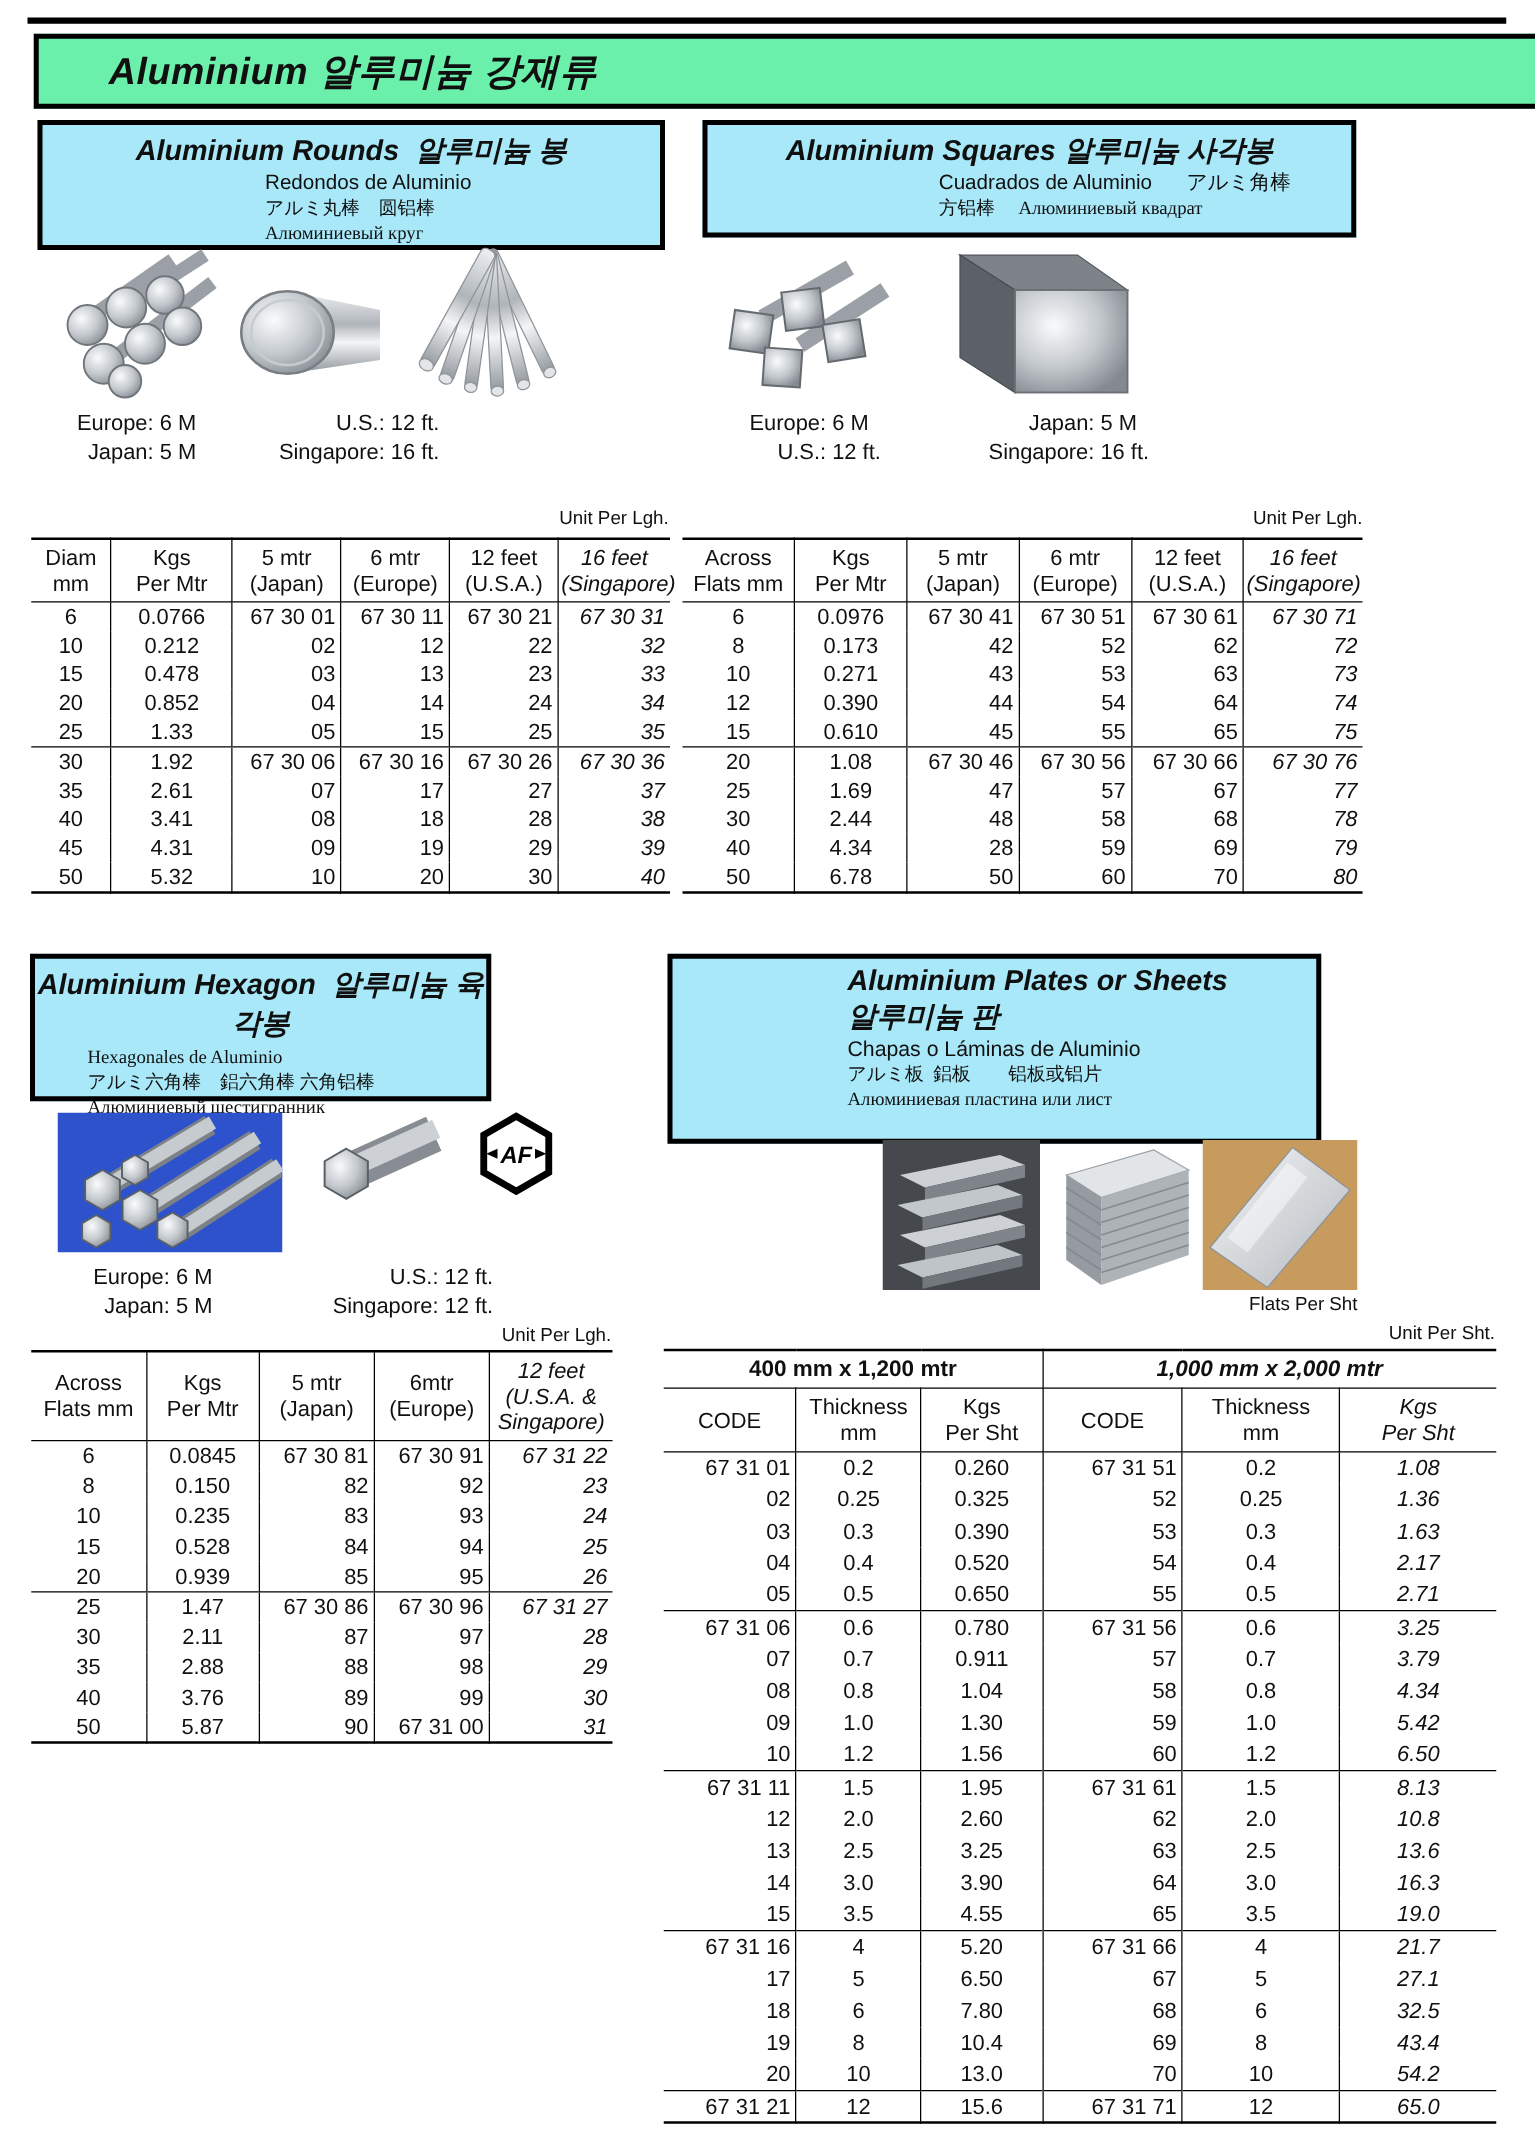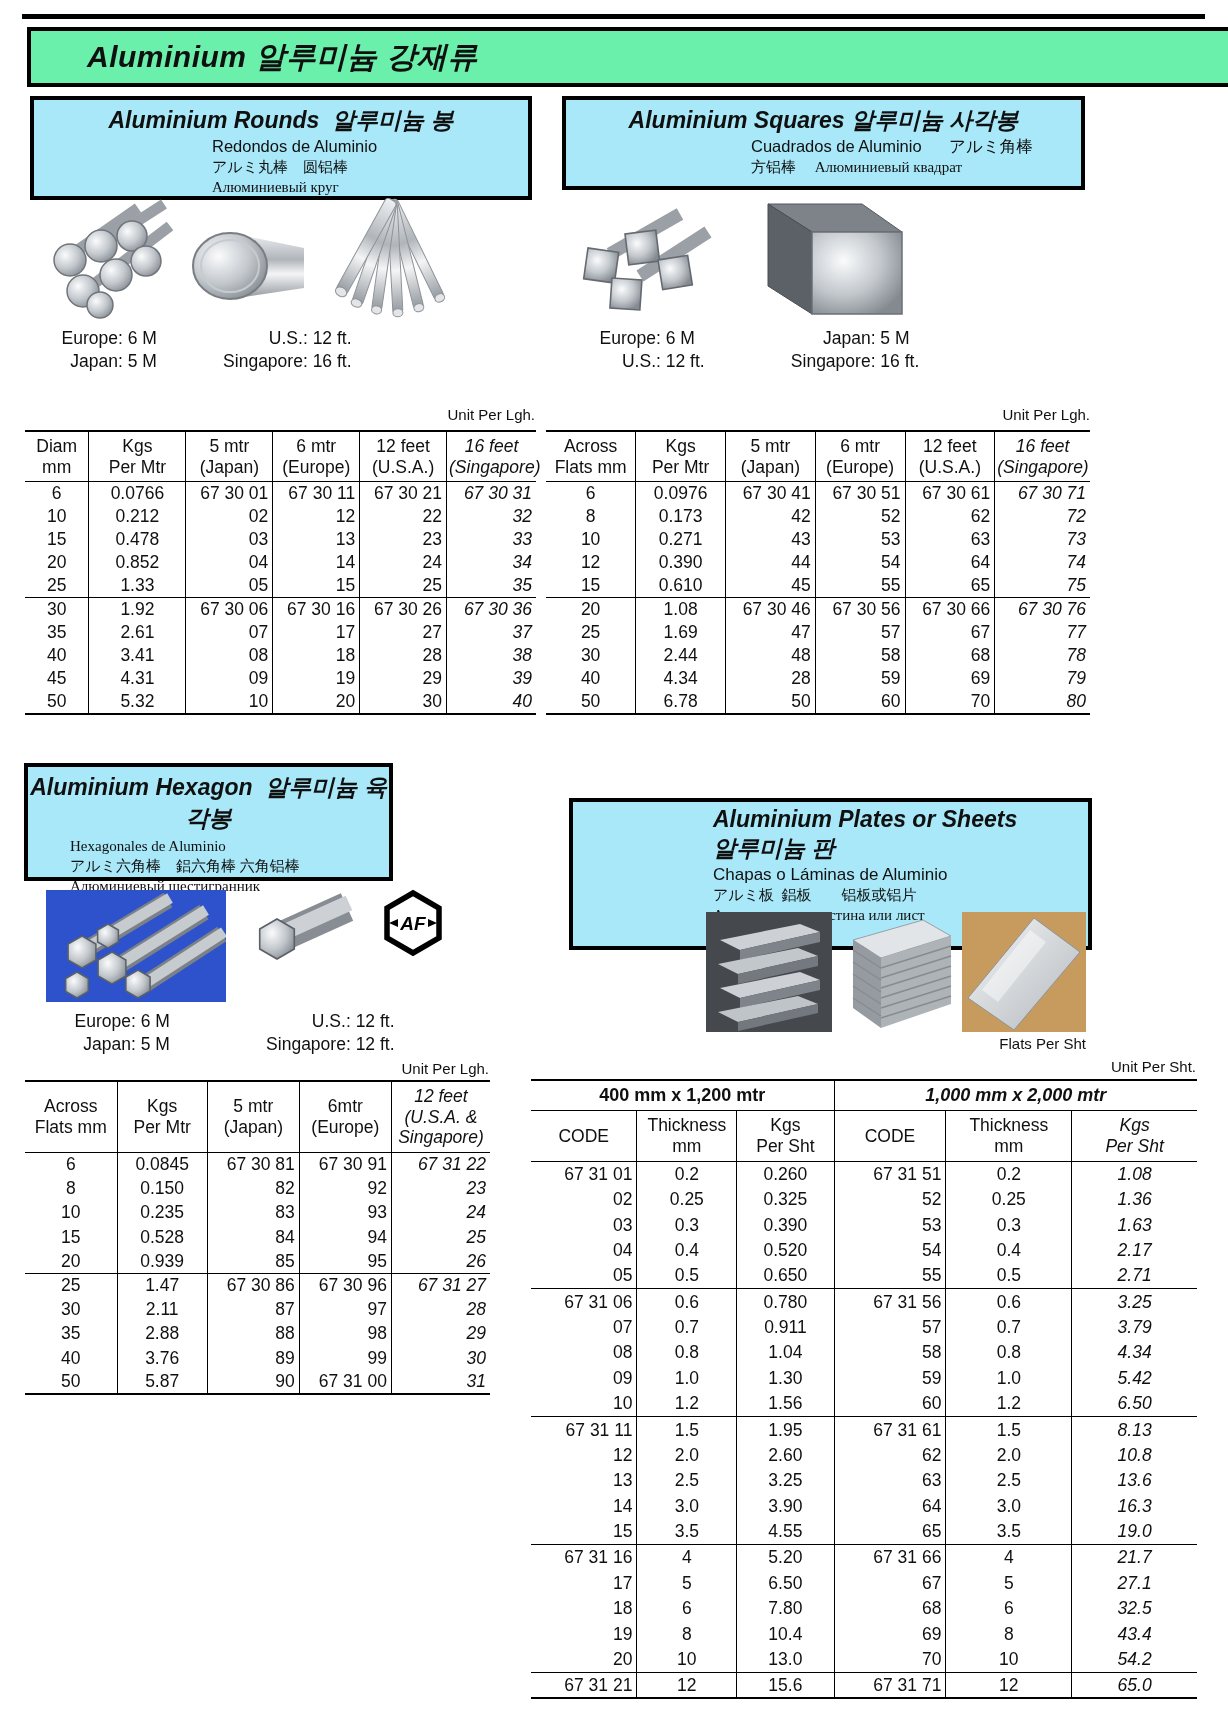--- a/index.html
+++ b/index.html
@@ -440,21 +440,21 @@
 
   <div class="abs panel" style="left:24px;top:763px;width:369px;height:118px;">
     <div class="sec-title">Aluminium Hexagon  알루미늄 육각봉</div>
     <div style="margin-left:42px;margin-top:3px;">
       <div class="sub sub2">Hexagonales de Aluminio</div>
       <div class="sub sub2">アルミ六角棒　鋁六角棒 六角铝棒</div>
       <div class="sub sub2">Алюминиевый шестигранник</div>
     </div>
   </div>
 
-  <div class="abs panel" style="left:569px;top:763px;width:523px;height:152px;margin-top:35px;">
+  <div class="abs panel" style="left:534px;top:763px;width:523px;height:152px;">
     <div style="margin-left:140px;margin-top:4px;">
       <div class="sec-title left" style="margin-top:0;">Aluminium Plates or Sheets</div>
       <div class="sec-title left" style="margin-top:0;">알루미늄 판</div>
       <div class="sub" style="font-size:17px;">Chapas o Láminas de Aluminio</div>
       <div class="sub sub2">アルミ板  鋁板        铝板或铝片</div>
       <div class="sub sub2">Алюминиевая пластина или лист</div>
     </div>
   </div>
 
   <svg class="abs photo" style="left:46px;top:890px;" width="180" height="112" viewBox="0 0 180 112">

